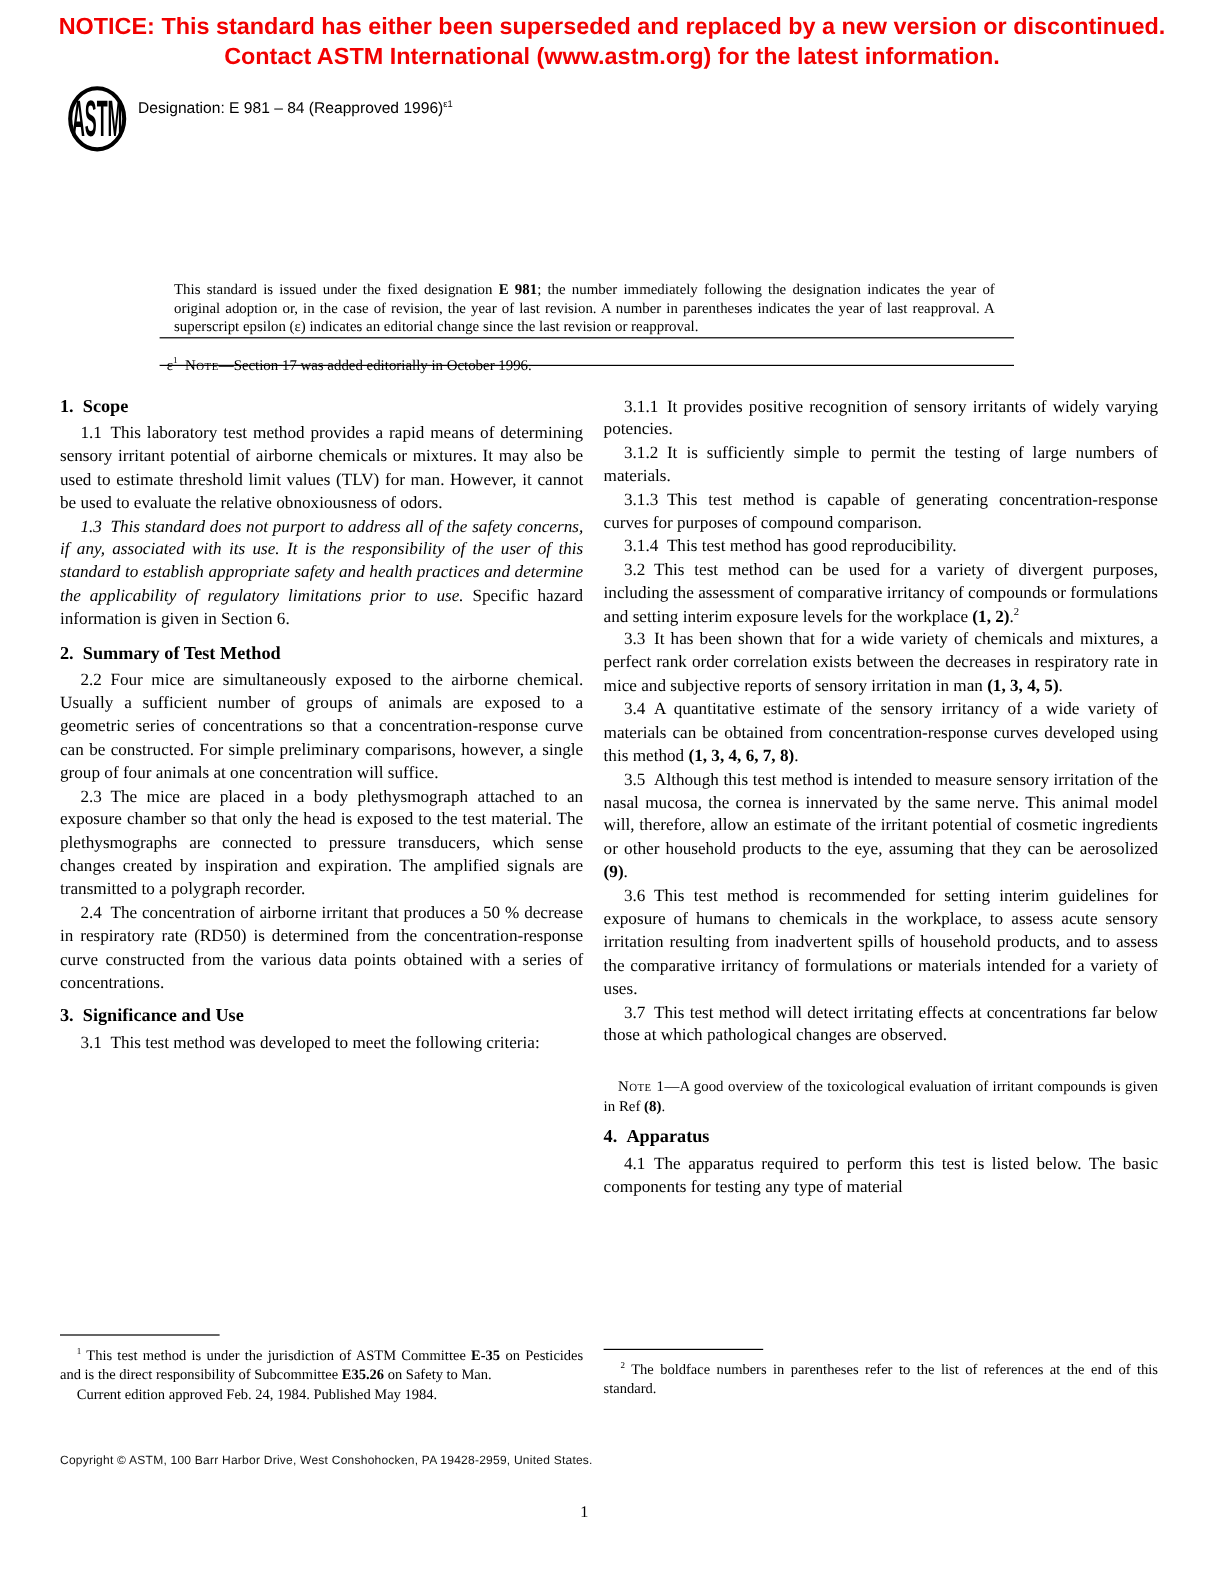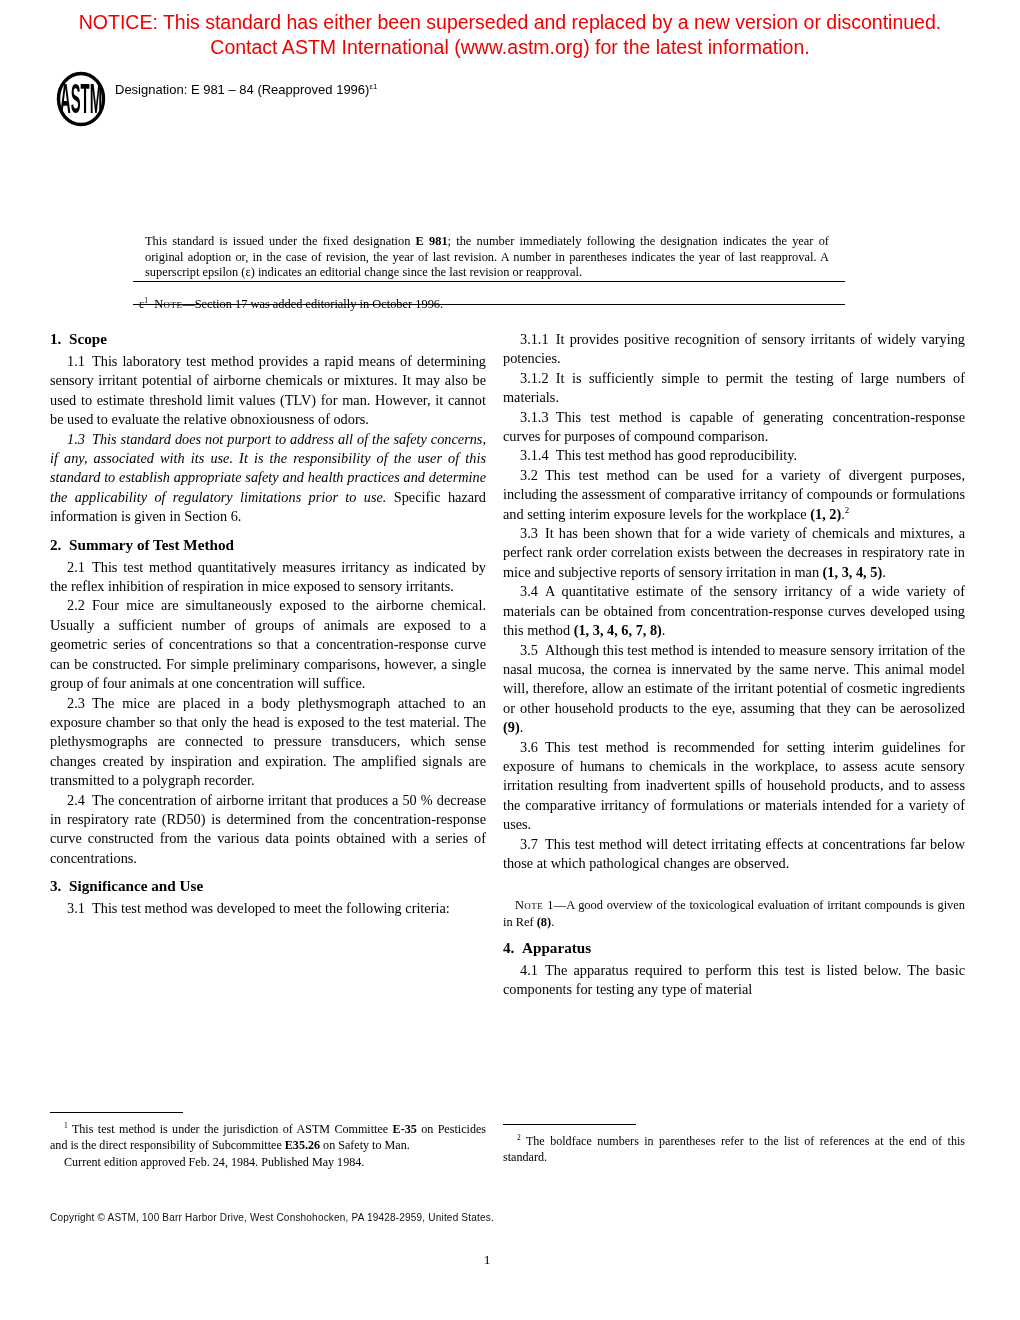--- a/index.html
+++ b/index.html
@@ -6,21 +6,21 @@
   .page {
     position:relative; width:1020px; height:1320px; margin:0 auto;
     background:#ffffff; color:#000;
     font-family:"Liberation Serif", serif;
     overflow:hidden;
   }
   
   .notice {
     position:absolute; top:10px; left:0; width:100%;
     text-align:center; font-family:"Liberation Sans", sans-serif;
-    font-weight:normal; font-size:19.5px; line-height:25px;
+    font-weight:bold; font-size:19.5px; line-height:25px;
   }
   
   .logo { position:absolute; left:55px; top:63px; }
   .designation {
     position:absolute; left:115px; top:82px;
     font-family:"Liberation Sans", sans-serif; font-weight:normal; font-size:13px;text-align:right;
   }
   .designation sup, .doc-title sup { font-size:0.6em; }
   
   .doc-title {
@@ -90,21 +90,20 @@
 
   <div class="hrule hrule-1"></div>
   <p class="ed-note"><span>ε</span><span class="su">1</span><span> </span><span class="sc">Note</span><span>—Section 17 was added editorially in October 1996.</span></p>
   <div class="hrule hrule-2"></div>
 
   <div class="col col-left">
       <p class="sec-heading"><span>1. Scope</span></p>
       <p class="body-para"><span>1.1 This laboratory test method provides a rapid means of determining sensory irritant potential of airborne chemicals or mixtures. It may also be used to estimate threshold limit values (TLV) for man. However, it cannot be used to evaluate the relative obnoxiousness of odors.</span></p>
       <p class="body-para"><span class="it">1.3 This standard does not purport to address all of the safety concerns, if any, associated with its use. It is the responsibility of the user of this standard to establish appropriate safety and health practices and determine the applicability of regulatory limitations prior to use.</span><span> Specific hazard information is given in Section 6.</span></p>
       <p class="sec-heading"><span>2. Summary of Test Method</span></p>
-      <p class="body-para"><span>2.1 This test method quantitatively measures irritancy as indicated by the reflex inhibition of respiration in mice exposed to sensory irritants.</span></p>
       <p class="body-para"><span>2.2 Four mice are simultaneously exposed to the airborne chemical. Usually a sufficient number of groups of animals are exposed to a geometric series of concentrations so that a concentration-response curve can be constructed. For simple preliminary comparisons, however, a single group of four animals at one concentration will suffice.</span></p>
       <p class="body-para"><span>2.3 The mice are placed in a body plethysmograph attached to an exposure chamber so that only the head is exposed to the test material. The plethysmographs are connected to pressure transducers, which sense changes created by inspiration and expiration. The amplified signals are transmitted to a polygraph recorder.</span></p>
       <p class="body-para"><span>2.4 The concentration of airborne irritant that produces a 50 % decrease in respiratory rate (RD50) is determined from the concentration-response curve constructed from the various data points obtained with a series of concentrations.</span></p>
       <p class="sec-heading"><span>3. Significance and Use</span></p>
       <p class="body-para"><span>3.1 This test method was developed to meet the following criteria:</span></p>
     </div>
   <div class="col col-right">
       <p class="body-para"><span>3.1.1 It provides positive recognition of sensory irritants of widely varying potencies.</span></p>
       <p class="body-para"><span>3.1.2 It is sufficiently simple to permit the testing of large numbers of materials.</span></p>
       <p class="body-para"><span>3.1.3 This test method is capable of generating concentration-response curves for purposes of compound comparison.</span></p>

